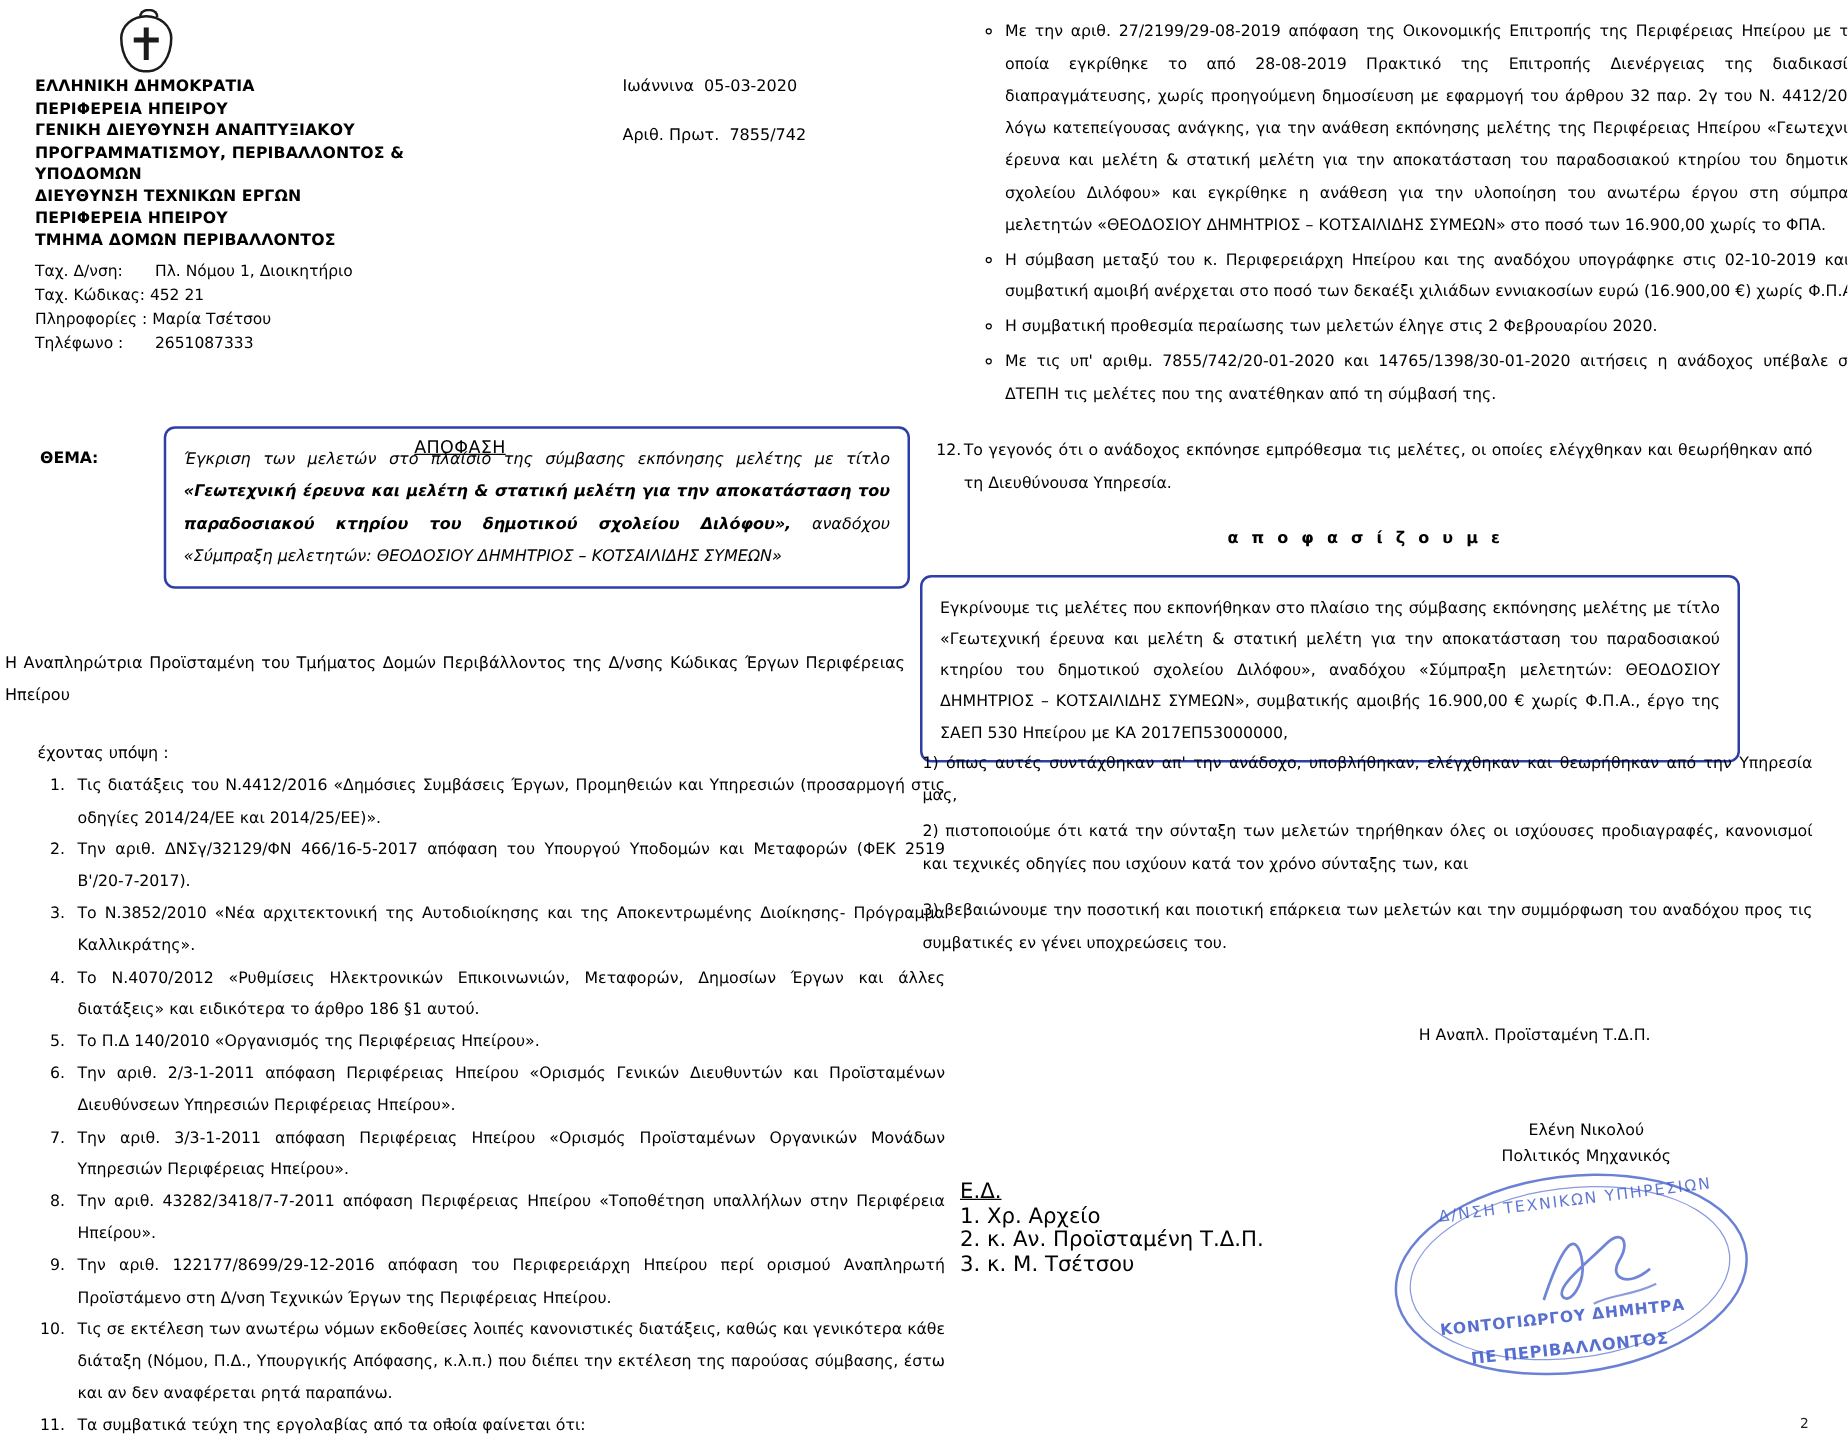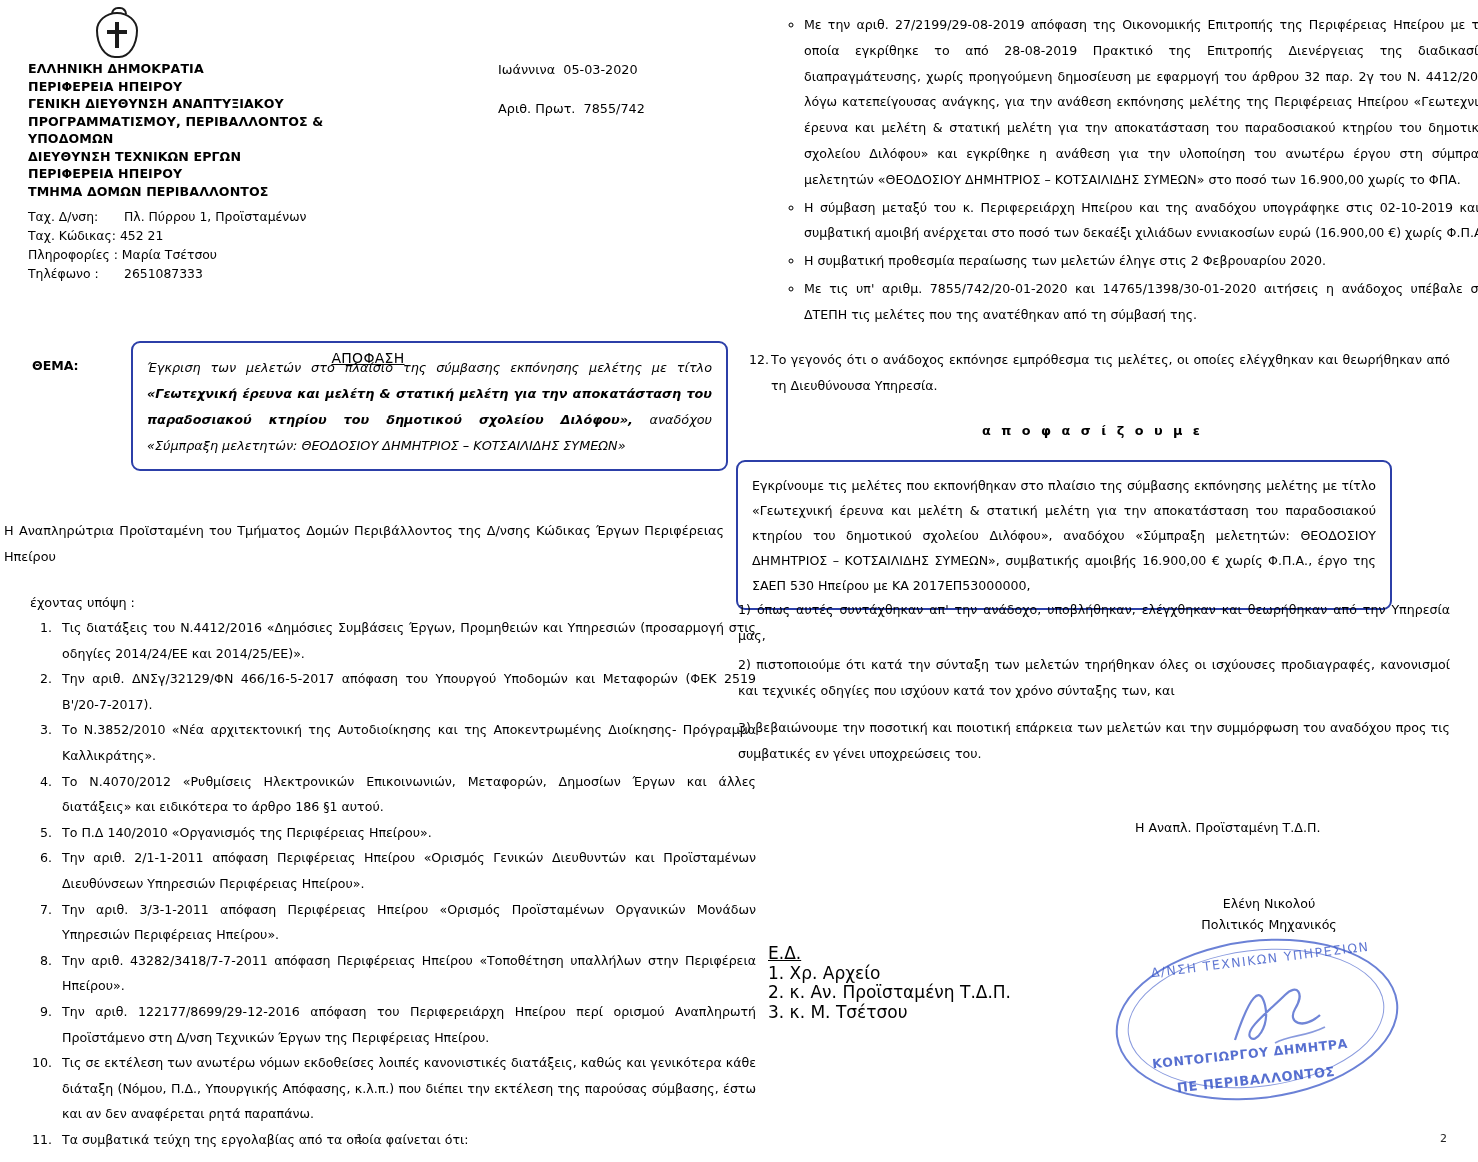--- a/index.html
+++ b/index.html
@@ -410,21 +410,21 @@
       <div>ΓΕΝΙΚΗ ΔΙΕΥΘΥΝΣΗ ΑΝΑΠΤΥΞΙΑΚΟΥ</div>
       <div>ΠΡΟΓΡΑΜΜΑΤΙΣΜΟΥ, ΠΕΡΙΒΑΛΛΟΝΤΟΣ &amp;</div>
       <div>ΥΠΟΔΟΜΩΝ</div>
       <div>ΔΙΕΥΘΥΝΣΗ ΤΕΧΝΙΚΩΝ ΕΡΓΩΝ</div>
       <div>ΠΕΡΙΦΕΡΕΙΑ ΗΠΕΙΡΟΥ</div>
       <div>ΤΜΗΜΑ ΔΟΜΩΝ ΠΕΡΙΒΑΛΛΟΝΤΟΣ</div>
     </div>
 
     <div class="org-meta">
       <div>
-        <span class="lbl">Ταχ. Δ/νση:</span><span>Πλ. Πύρρου 1, Προϊσταμένων</span>
+        <span class="lbl">Ταχ. Δ/νση:</span><span>Πλ. Νόμου 1, Διοικητήριο</span>
       </div>
       <div>
         <span>Ταχ. Κώδικας:</span>
         <span>452 21</span>
       </div>
       <div>
         <span>Πληροφορίες :</span>
         <span>Μαρία Τσέτσου</span>
       </div>
       <div>
@@ -454,21 +454,21 @@
     <div class="intro-par">Η Αναπληρώτρια Προϊσταμένη του Τμήματος Δομών Περιβάλλοντος της Δ/νσης Κώδικας Έργων Περιφέρειας Ηπείρου</div>
 
     <div class="echontas">έχοντας  υπόψη :</div>
 
     <ol class="law-list">
       <li>Τις διατάξεις του Ν.4412/2016 «Δημόσιες Συμβάσεις Έργων, Προμηθειών και Υπηρεσιών (προσαρμογή στις οδηγίες 2014/24/ΕΕ και 2014/25/ΕΕ)».</li>
       <li>Την αριθ. ΔΝΣγ/32129/ΦΝ 466/16-5-2017 απόφαση του Υπουργού Υποδομών και Μεταφορών (ΦΕΚ 2519 Β'/20-7-2017).</li>
       <li>Το Ν.3852/2010 «Νέα αρχιτεκτονική της Αυτοδιοίκησης και της Αποκεντρωμένης Διοίκησης- Πρόγραμμα Καλλικράτης».</li>
       <li>Το Ν.4070/2012 «Ρυθμίσεις Ηλεκτρονικών Επικοινωνιών, Μεταφορών, Δημοσίων Έργων και άλλες διατάξεις» και ειδικότερα το άρθρο 186 §1 αυτού.</li>
       <li>Το Π.Δ 140/2010 «Οργανισμός της Περιφέρειας Ηπείρου».</li>
-      <li>Την αριθ. 2/1-1-2011 απόφαση Περιφέρειας Ηπείρου «Ορισμός Γενικών Διευθυντών και Προϊσταμένων Διευθύνσεων Υπηρεσιών Περιφέρειας Ηπείρου».</li>
+      <li>Την αριθ. 2/3-1-2011 απόφαση Περιφέρειας Ηπείρου «Ορισμός Γενικών Διευθυντών και Προϊσταμένων Διευθύνσεων Υπηρεσιών Περιφέρειας Ηπείρου».</li>
       <li>Την αριθ. 3/3-1-2011 απόφαση Περιφέρειας Ηπείρου «Ορισμός Προϊσταμένων Οργανικών Μονάδων Υπηρεσιών Περιφέρειας Ηπείρου».</li>
       <li>Την αριθ. 43282/3418/7-7-2011 απόφαση Περιφέρειας Ηπείρου «Τοποθέτηση υπαλλήλων στην Περιφέρεια Ηπείρου».</li>
       <li>Την αριθ. 122177/8699/29-12-2016 απόφαση του Περιφερειάρχη Ηπείρου περί ορισμού Αναπληρωτή Προϊστάμενο στη Δ/νση Τεχνικών Έργων της Περιφέρειας Ηπείρου.</li>
       <li>Τις σε εκτέλεση των ανωτέρω νόμων εκδοθείσες λοιπές κανονιστικές διατάξεις, καθώς και γενικότερα κάθε διάταξη (Νόμου, Π.Δ., Υπουργικής Απόφασης, κ.λ.π.) που διέπει την εκτέλεση της παρούσας  σύμβασης, έστω και αν δεν αναφέρεται ρητά παραπάνω.</li>
       <li>Τα συμβατικά τεύχη της εργολαβίας από τα οποία φαίνεται ότι:</li>
     </ol>
 
     <div class="page-num-left">1</div>
   </div>
 

